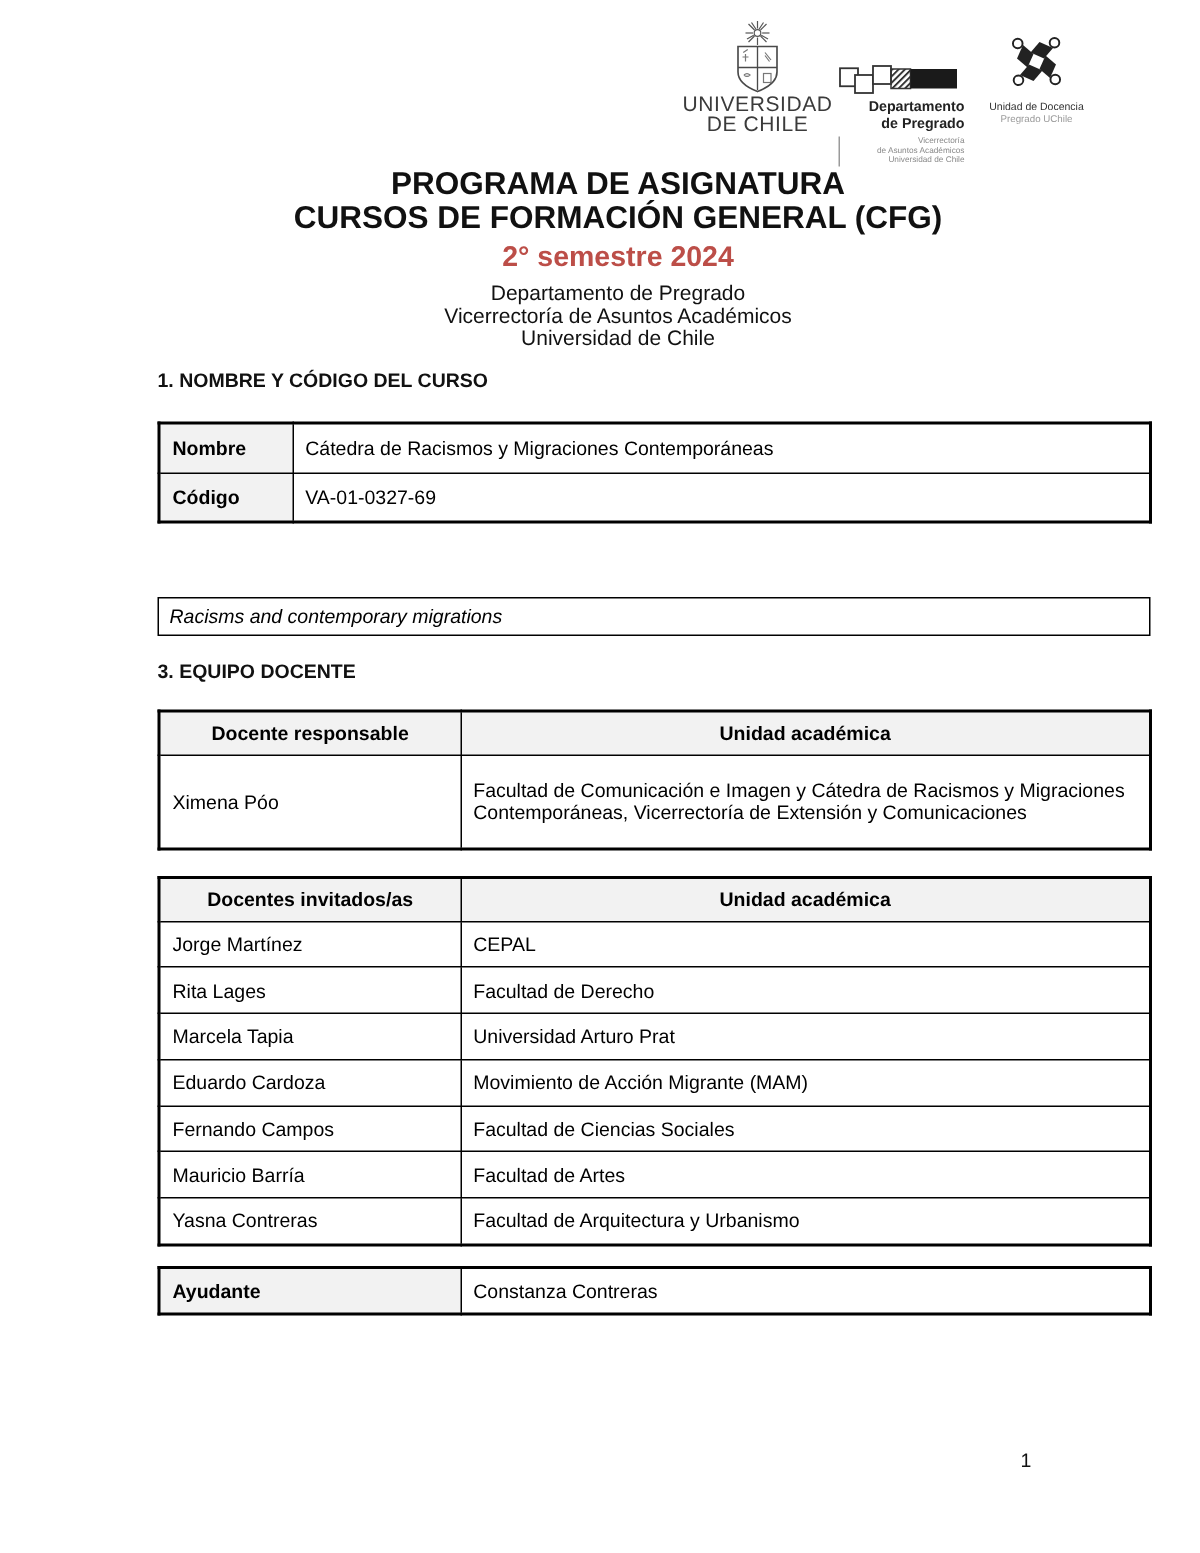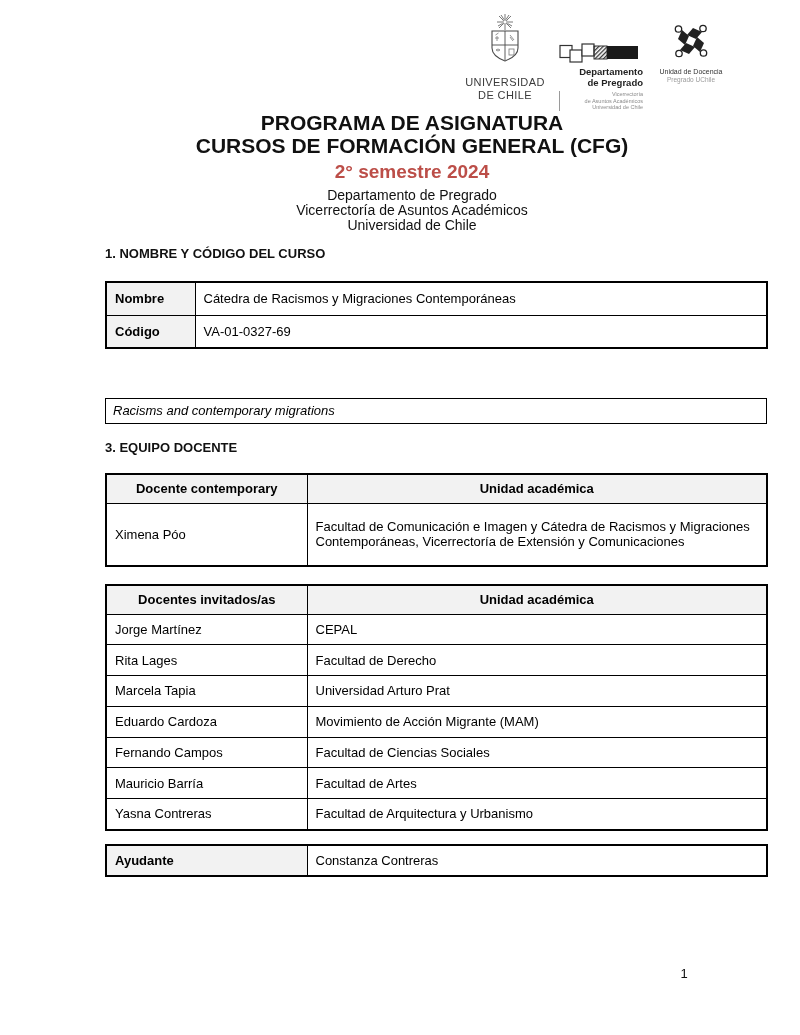--- a/index.html
+++ b/index.html
@@ -8,21 +8,21 @@
     position:relative; width:800px; height:1035px; margin:0 auto;
     background:#ffffff; color:#000;
     font-family:"Liberation Sans", sans-serif;
     overflow:hidden;
   }
 
   
   .logos { position:absolute; top:14px; left:455px; width:240px; height:78px; }
   .logo { position:absolute; text-align:center; }
   .logo-uch { left:0; top:0; width:100px; }
-  .uch-text { font-size:11px; letter-spacing:.4px; color:#3b3b3b; line-height:12.5px; margin-top:14px; }
+  .uch-text { font-size:14px; letter-spacing:.4px; color:#3b3b3b; line-height:12.5px; margin-top:1px; }
   .logo-dep { left:104px; top:29px; width:84px; text-align:right; }
   .dep-title { font-size:9.5px; font-weight:bold; color:#222; line-height:10.5px; margin-top:3px; }
   .dep-sub { margin-top:3px; border-left:1px solid #9a9a9a; padding-left:4px;
              font-size:5.5px; color:#8a8a8a; line-height:6.5px; }
   .logo-udoc { left:196px; top:6px; width:80px; }
   .udoc-l1 { font-size:7px; color:#333; line-height:8px; margin-top:2px; }
   .udoc-l2 { font-size:6.5px; color:#9a9a9a; line-height:8px; }
 
   
   .title-block { position:absolute; top:111px; left:12px; width:100%; text-align:center; }
@@ -191,21 +191,21 @@
   </tbody>
     </table>
 
   <div class="english-box">Racisms and contemporary migrations</div>
 
   <div class="section-heading h-s3">3. EQUIPO DOCENTE</div>
 
   <table class="tbl-resp">
     <tbody>
         <tr>
-      <th class="c1">Docente contemporary</th>
+      <th class="c1">Docente responsable</th>
       <th>Unidad académica</th>
     </tr>
     <tr>
       <td class="c1">Ximena Póo</td>
       <td>Facultad de Comunicación e Imagen y Cátedra de Racismos y Migraciones Contemporáneas, Vicerrectoría de Extensión y Comunicaciones</td>
     </tr>
   </tbody>
     </table>
 
   <table class="tbl-invited">

